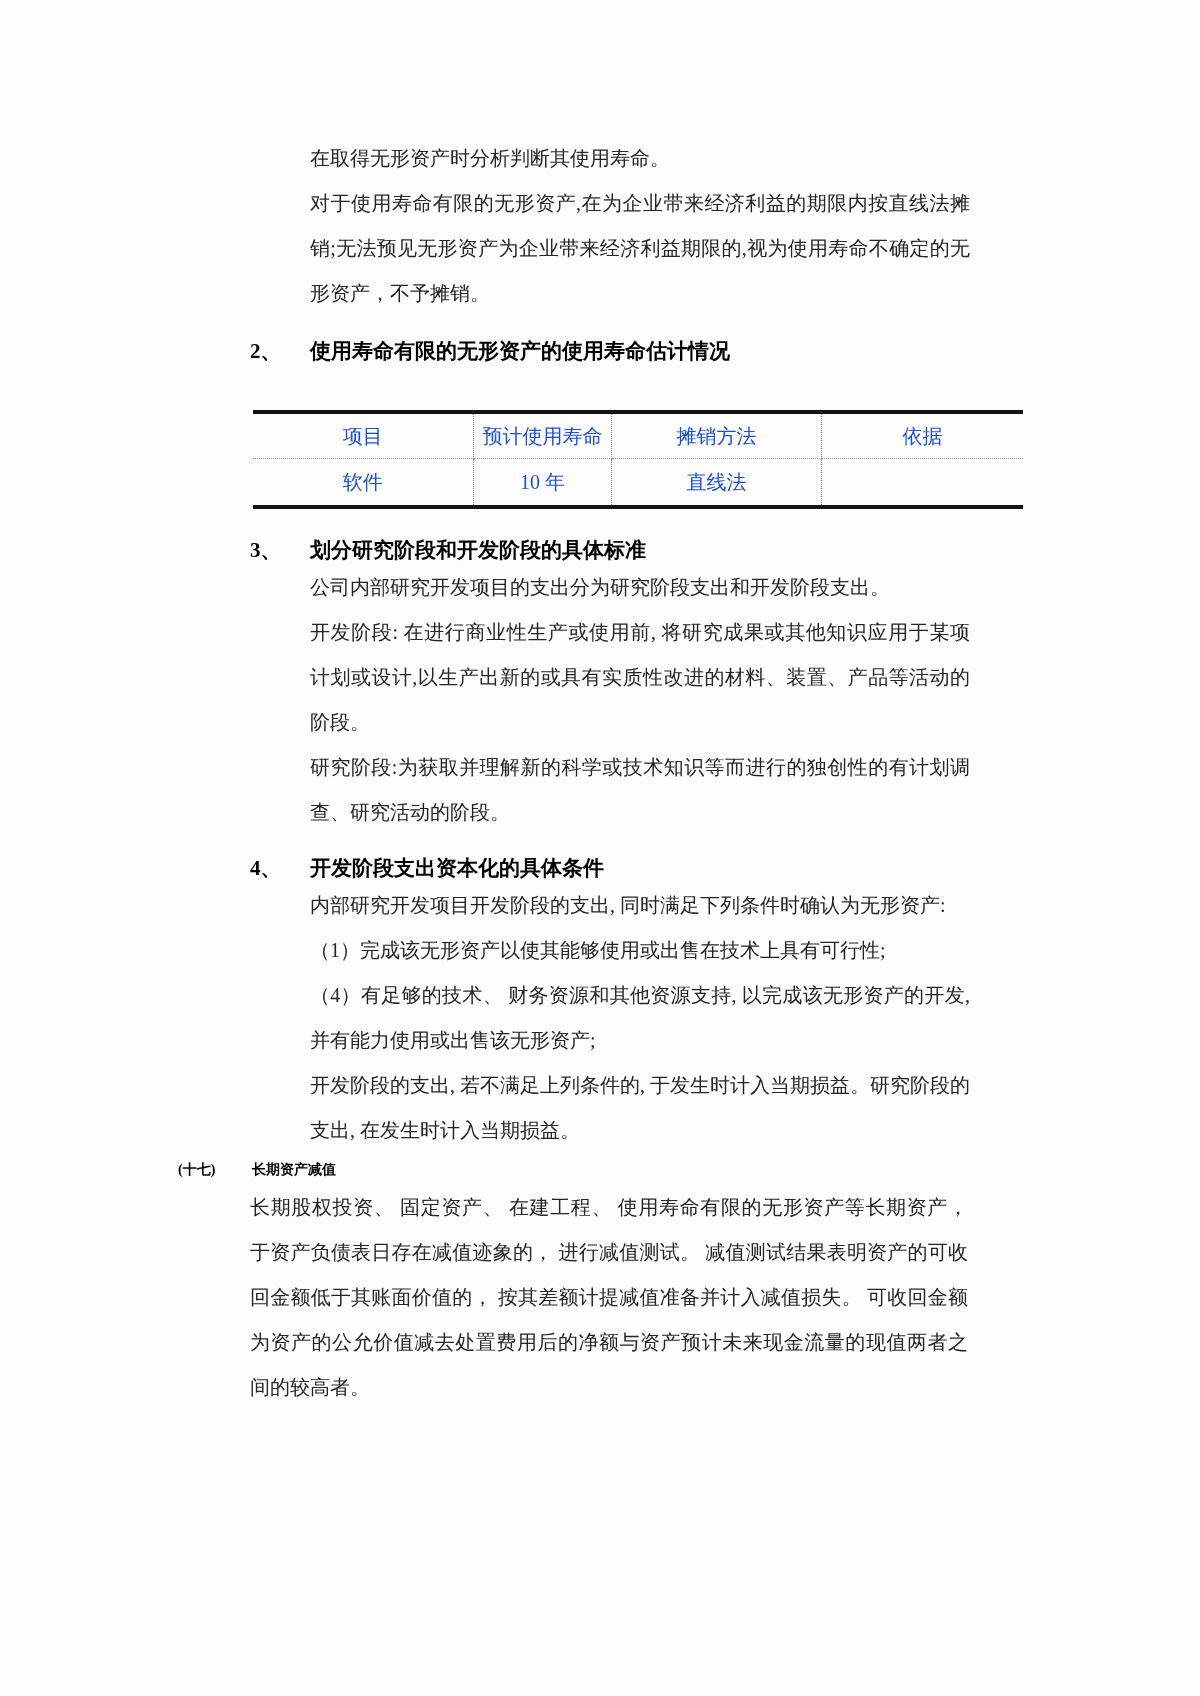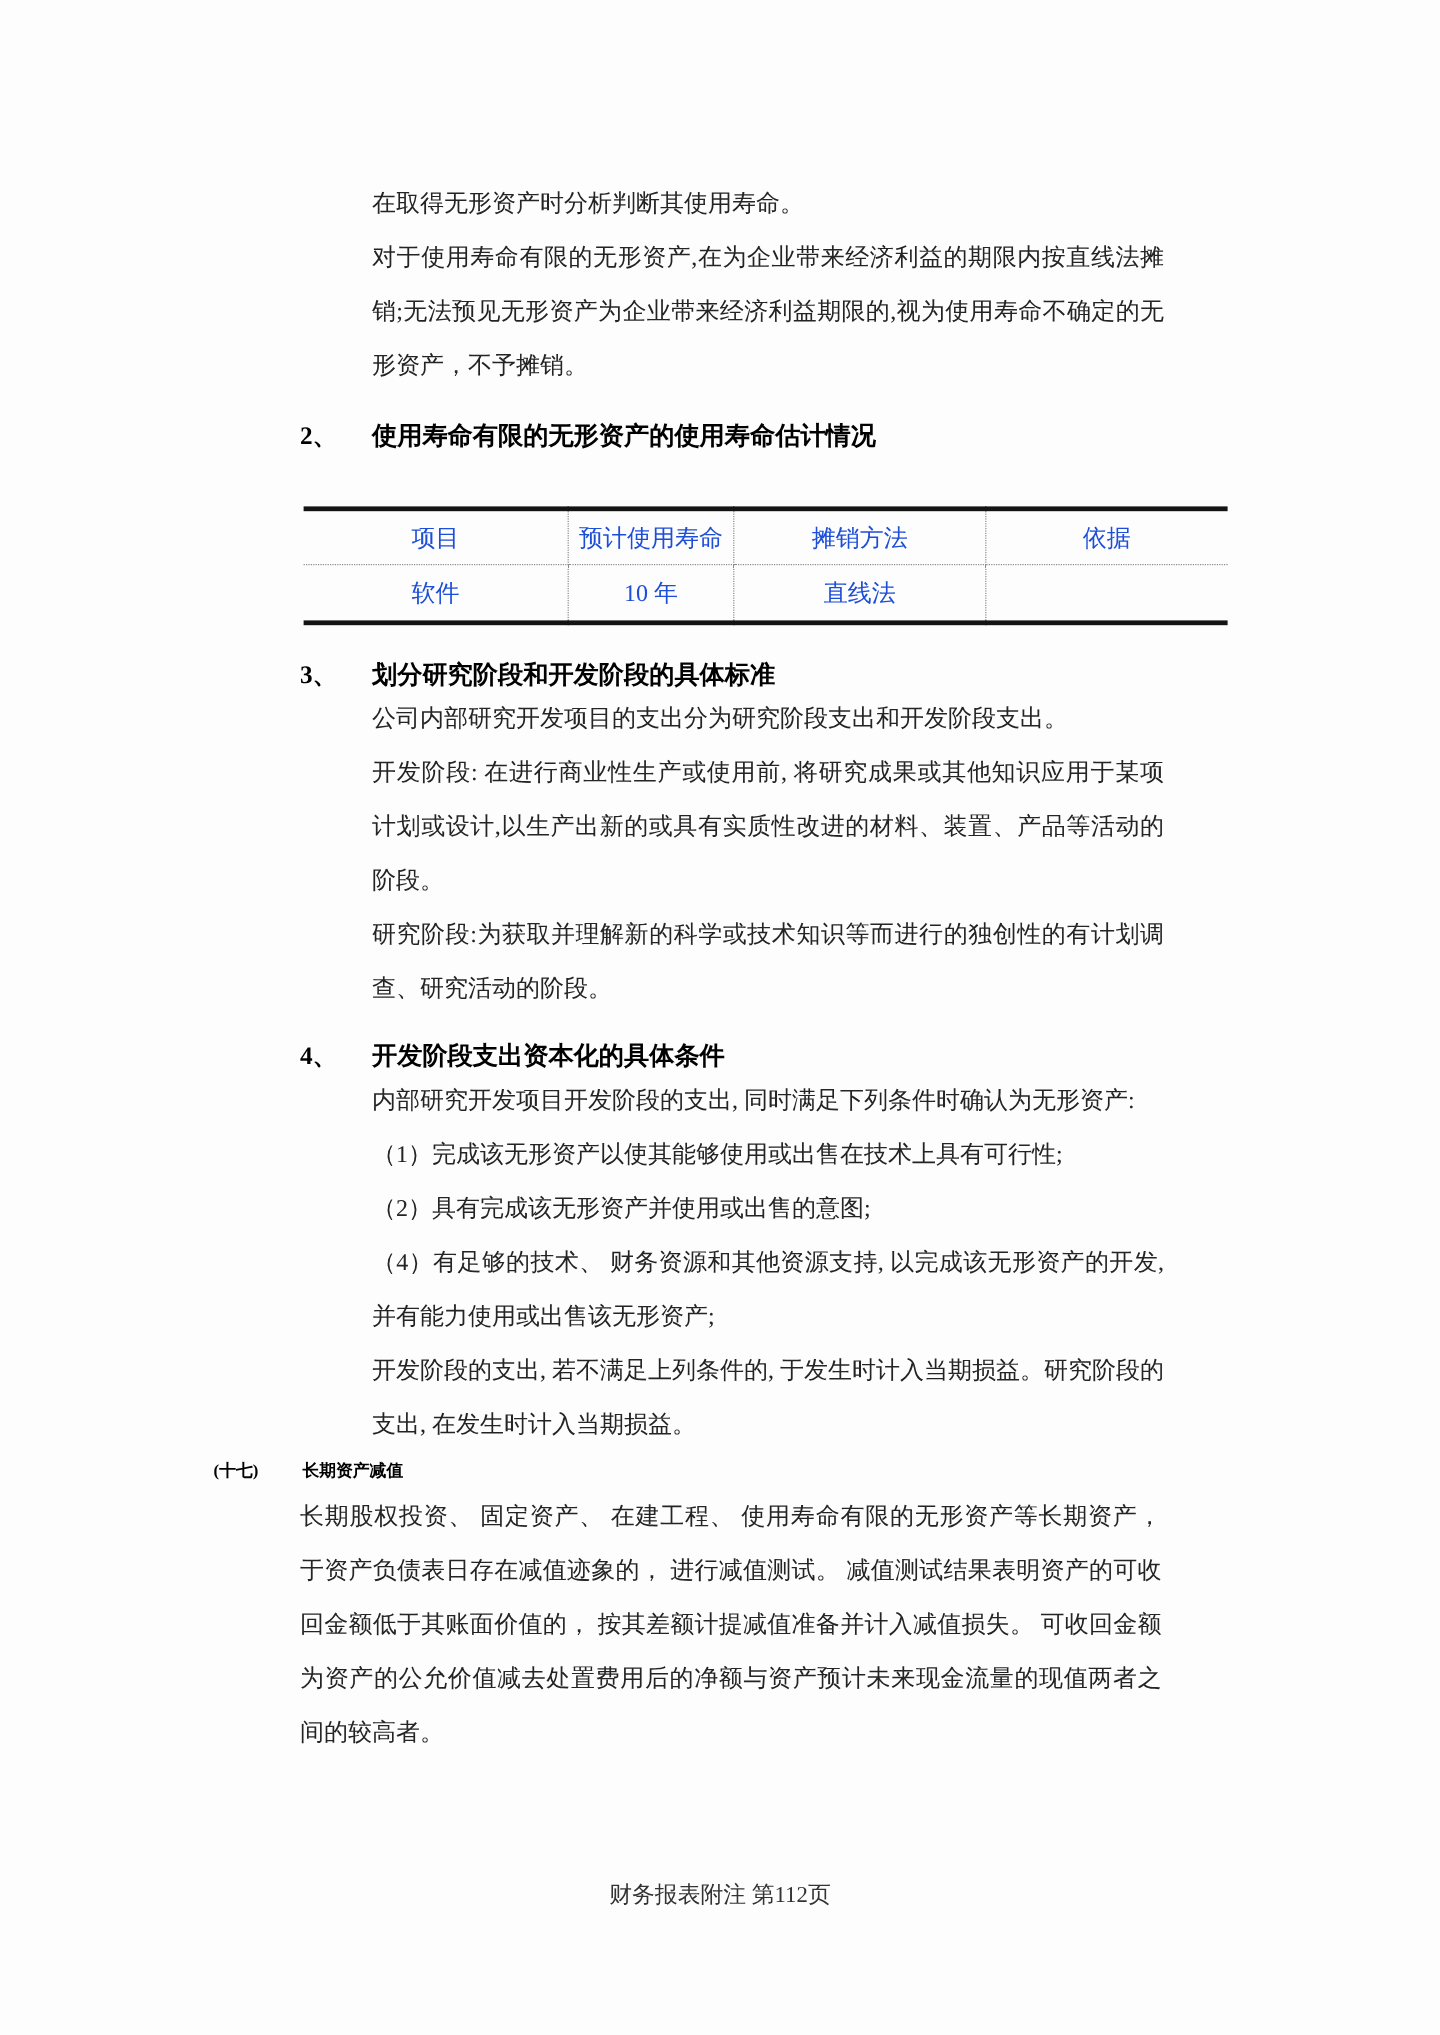--- a/index.html
+++ b/index.html
@@ -11,21 +11,21 @@
     position: relative;
     width: 1200px;
     height: 1696px;
     background: #fdfdfd;
     font-family: "Liberation Serif", "DejaVu Serif", serif;
     color: #222222;
     overflow: hidden;
   }
   .content {
     position: absolute;
-    top: 148px;
+    top: 136px;
     left: 0;
     width: 1200px;
   }
   p.body-line {
     margin: 0;
     font-size: 20px;
     line-height: 45px;
     text-align: justify;
     color: #242424;
   }
@@ -166,29 +166,27 @@
       <p class="body-line">研究阶段:为获取并理解新的科学或技术知识等而进行的独创性的有计划调查、研究活动的阶段。</p>
     </div>
 
     <div class="sub-heading h4-heading">
       <span class="num">4、</span>
       <span class="ttl">开发阶段支出资本化的具体条件</span>
     </div>
     <div class="sec-body">
       <p class="body-line">内部研究开发项目开发阶段的支出, 同时满足下列条件时确认为无形资产:</p>
       <p class="body-line">（1）完成该无形资产以使其能够使用或出售在技术上具有可行性;</p>
-      <p class="body-line">（2）具有完成该无形资产并使用或出售的意图;</p>
       <p class="body-line">（4）有足够的技术、 财务资源和其他资源支持, 以完成该无形资产的开发,并有能力使用或出售该无形资产;</p>
       <p class="body-line">开发阶段的支出, 若不满足上列条件的, 于发生时计入当期损益。研究阶段的支出, 在发生时计入当期损益。</p>
     </div>
 
     <div class="sec17-heading">
       <span class="num">(十七)</span>
       <span class="ttl">长期资产减值</span>
     </div>
     <div class="sec17-body">
       <p class="body-line">长期股权投资、 固定资产、 在建工程、 使用寿命有限的无形资产等长期资产， 于资产负债表日存在减值迹象的， 进行减值测试。 减值测试结果表明资产的可收回金额低于其账面价值的， 按其差额计提减值准备并计入减值损失。 可收回金额为资产的公允价值减去处置费用后的净额与资产预计未来现金流量的现值两者之间的较高者。</p>
     </div>
 
   </div>
 
-  <div class="footer">财务报表附注 第112页</div>
 </div>
 
 </body></html>

